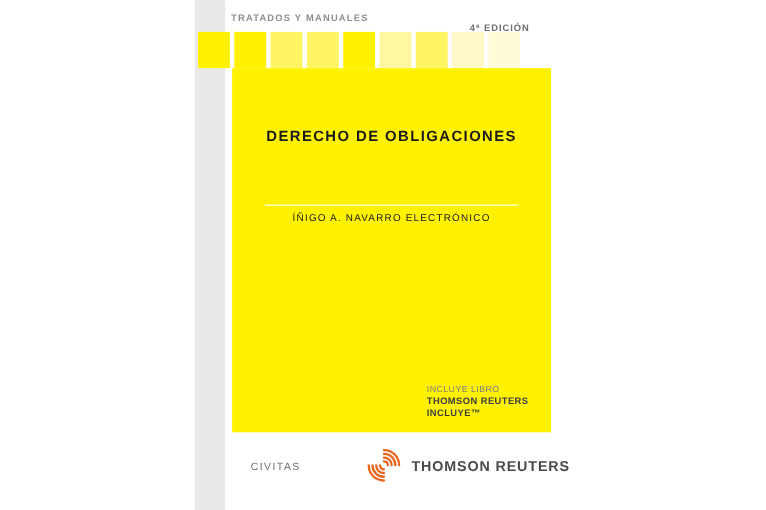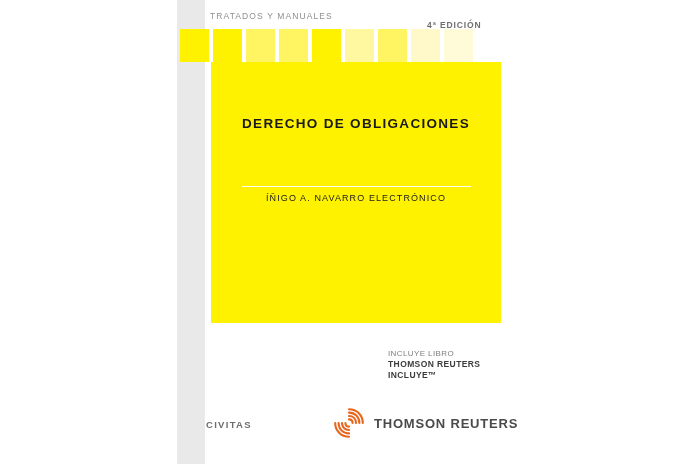--- a/index.html
+++ b/index.html
@@ -36,21 +36,21 @@
     height: 464px;
     background: #ffffff;
   }
   
   .header-left {
     position: absolute;
     left: 210px;
     top: 11px;
     font-size: 8.5px;
     letter-spacing: 1.1px;
-    font-weight: normal;
+    font-weight: bold;
     color: #8f8f8f;
     white-space: nowrap;
   }
   .header-right {
     position: absolute;
     left: 427px;
     top: 20px;
     font-size: 8.5px;
     letter-spacing: 0.9px;
     font-weight: bold;
@@ -69,21 +69,21 @@
   .swatch {
     width: 29px;
     height: 33px;
   }
   
   .yellow-panel {
     position: absolute;
     left: 211px;
     top: 62px;
     width: 290px;
-    height: 261px;
+    height: 331px;
     background: #fff200;
     text-decoration: underline;
   }
   .title {
     position: absolute;
     left: 0;
     top: 50px;
     width: 100%;
     text-align: center;
     font-size: 13.5px;
@@ -123,24 +123,24 @@
   }
   .proview .strong {
     color: #3c3c3c;
     font-weight: bold;
     font-size: 8.5px;
     letter-spacing: 0.4px;
   }
   
   .imprint {
     position: absolute;
-    left: 206px;
+    left: 228px;
     top: 419px;
     font-size: 9.5px;
-    font-weight: bold;
+    font-weight: normal;
     letter-spacing: 1.3px;
     color: #6d6d6d;
   }
   .publisher {
     position: absolute;
     left: 332px;
     top: 406px;
     display: flex;
     align-items: center;
     gap: 8px;

